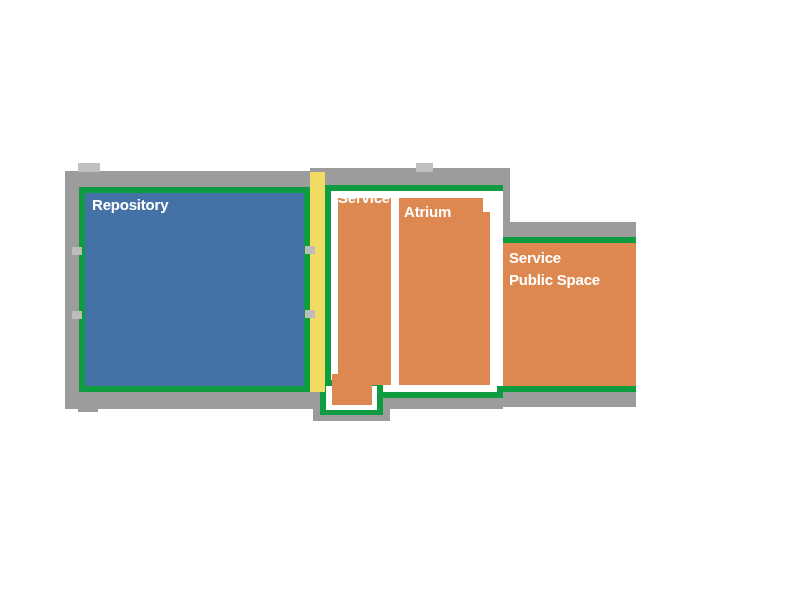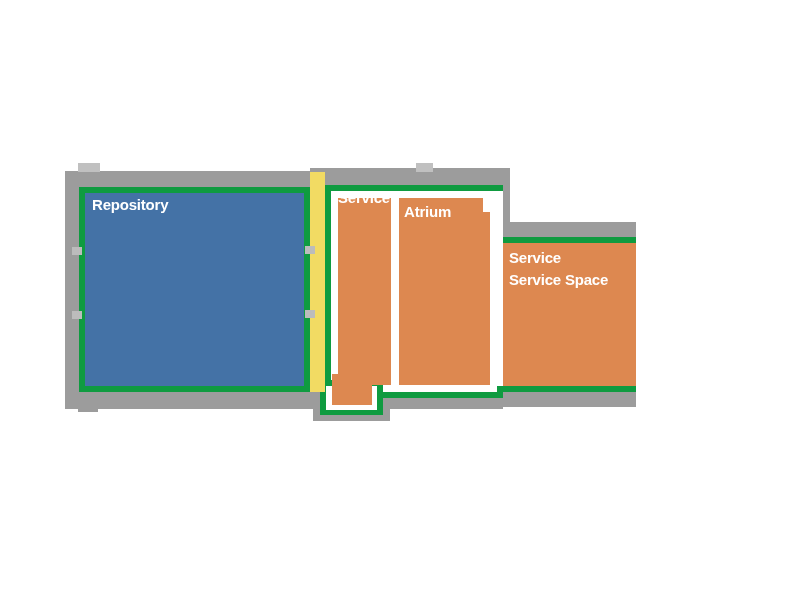--- a/index.html
+++ b/index.html
@@ -68,15 +68,15 @@
   <div class="r wall" style="left:718px;top:264px;width:21px;height:5px;"></div>
 
   <div class="r pier" style="left:716px;top:298px;width:11px;height:31px;"></div>
   <div class="r leaf" style="left:720px;top:318px;width:37px;transform:rotate(45deg);"></div>
   <div class="r wall" style="left:719px;top:342px;width:30px;height:5px;"></div>
 
   <div class="lbl" style="left:92px;top:197px;">Repository</div>
   <div class="lbl" style="left:338px;top:190px;">Service</div>
   <div class="lbl" style="left:404px;top:204px;text-align:center;">Atrium</div>
   <div class="lbl" style="left:509px;top:250px;">Service</div>
-  <div class="lbl" style="left:509px;top:272px;">Service Space</div>
+  <div class="lbl" style="left:509px;top:272px;">Public Space</div>
 
 </div>
 
 </body></html>

